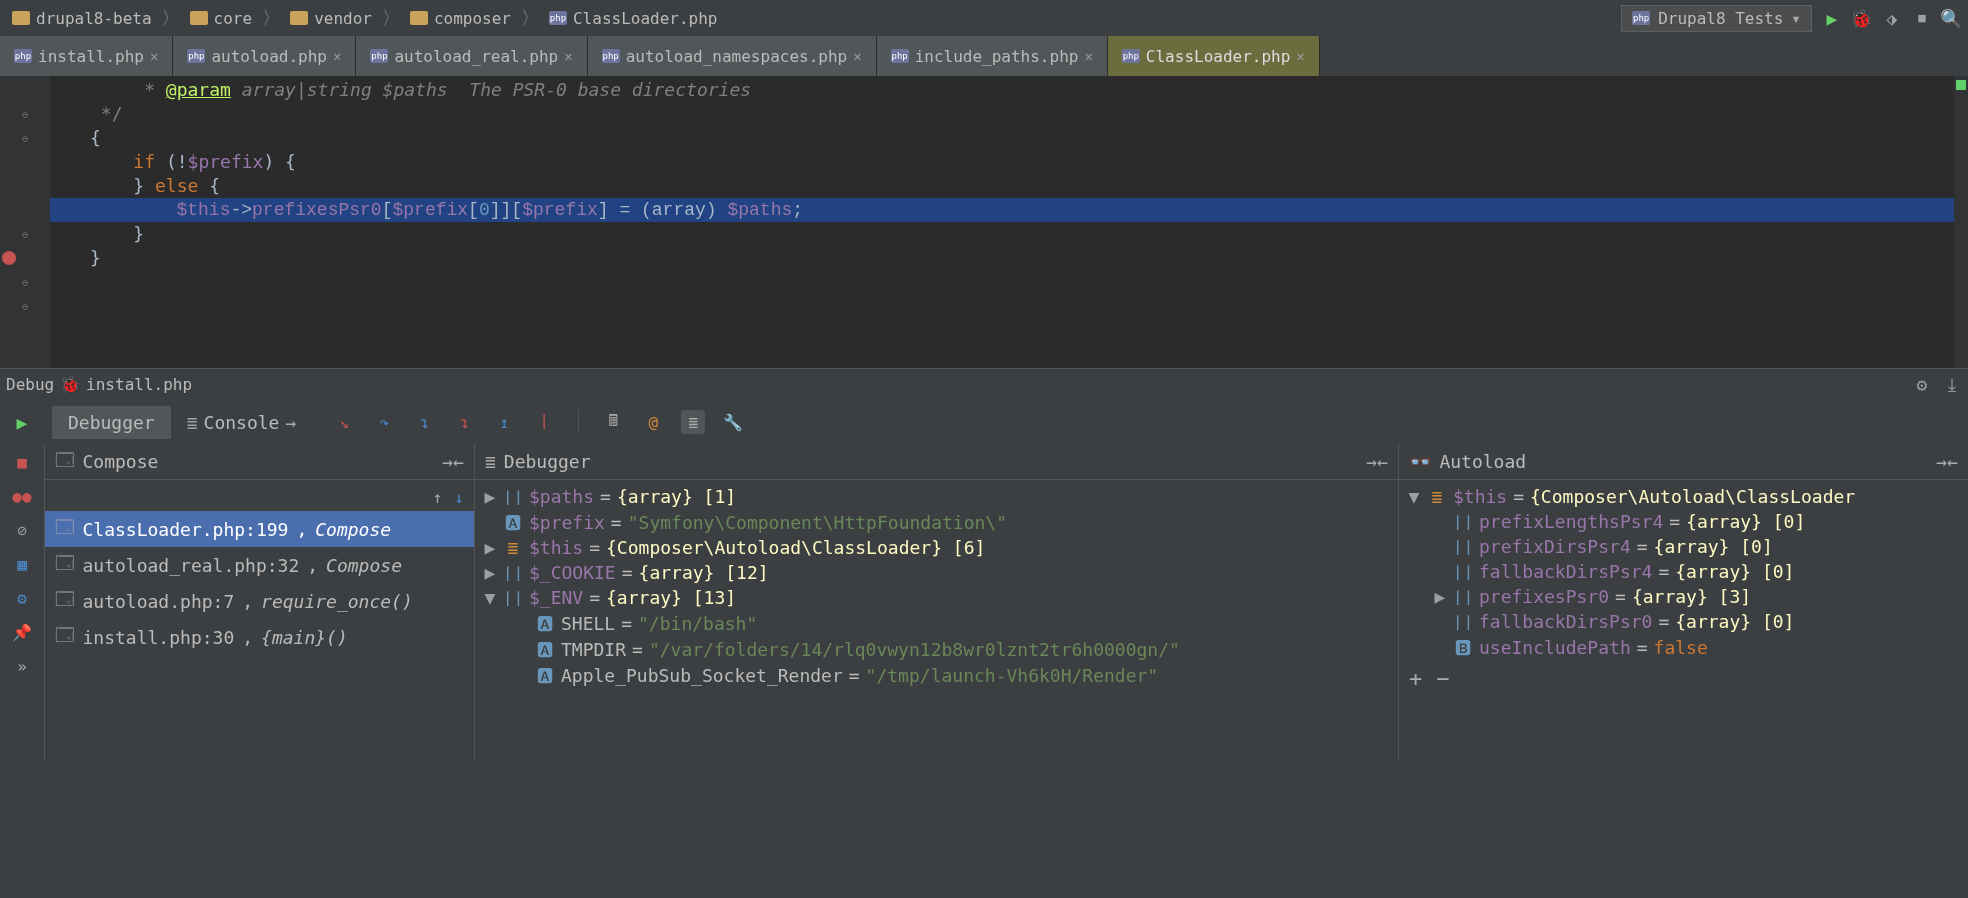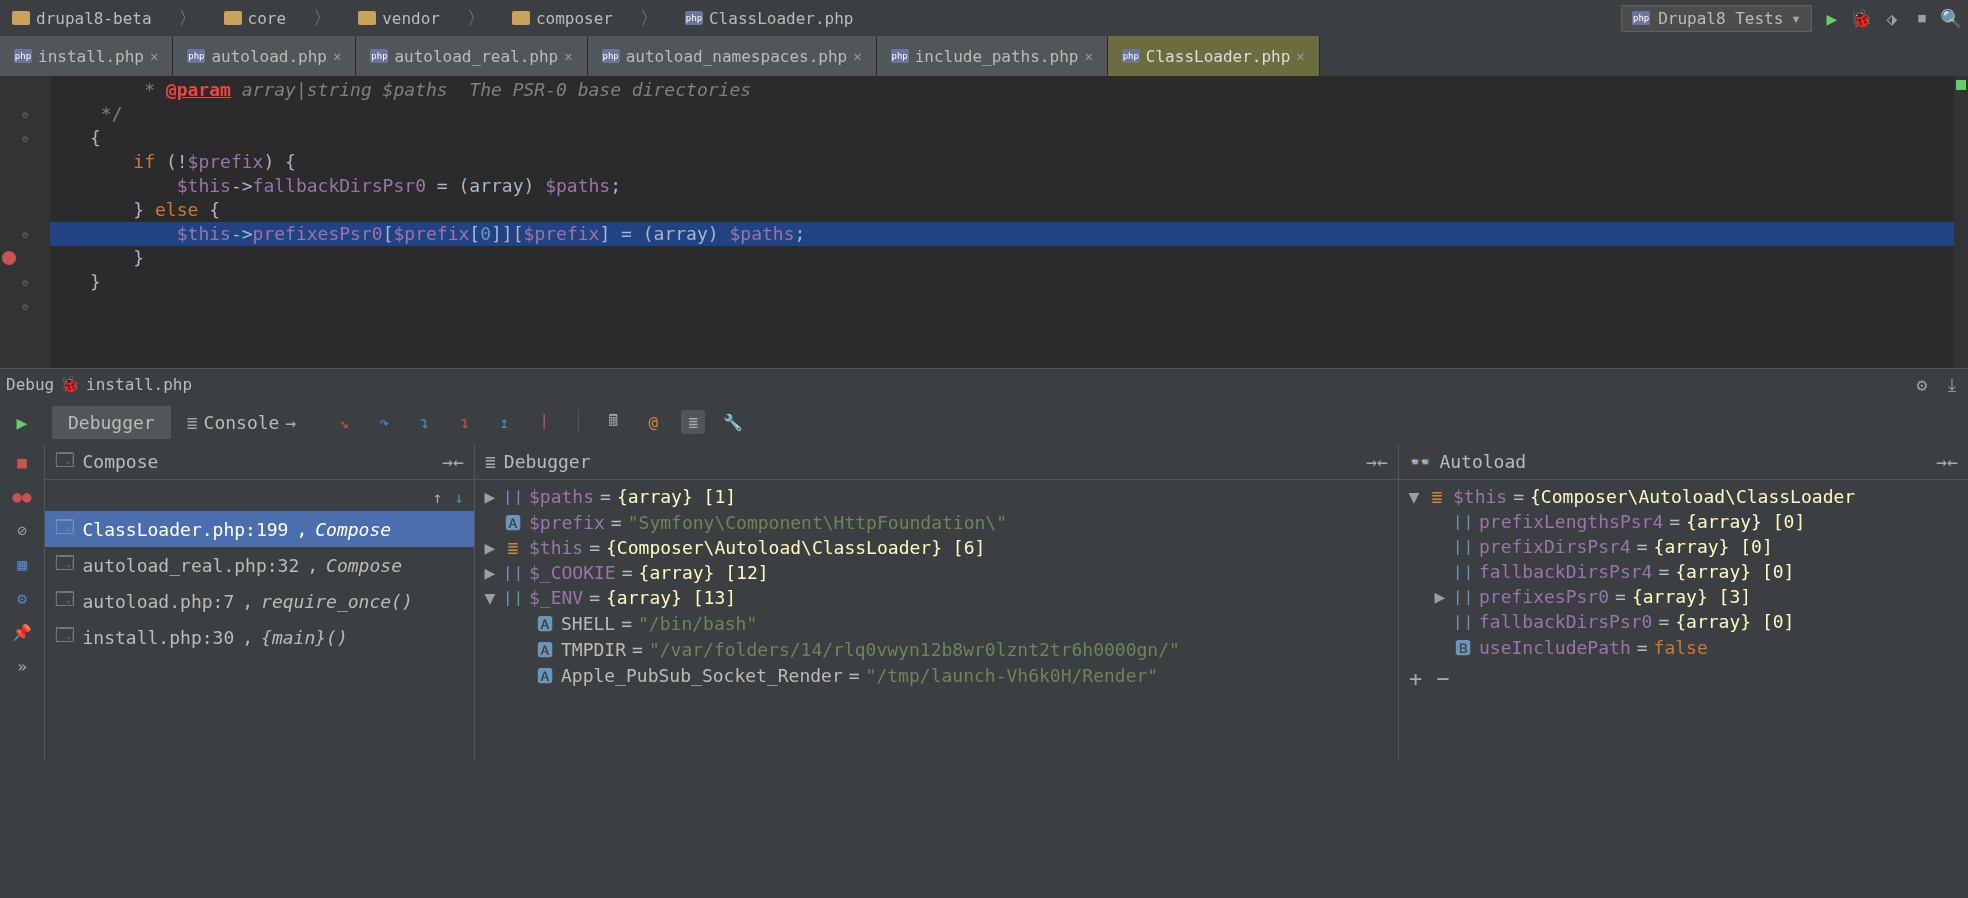--- a/index.html
+++ b/index.html
@@ -13,21 +13,21 @@
   height: 898px;
 }
 .topbar {
   display: flex;
   align-items: center;
   height: 36px;
   padding: 0 6px;
   background: #3c3f41;
   justify-content: space-between;
 }
-.breadcrumbs { display: flex; align-items: center; gap: 19px; }
+.breadcrumbs { display: flex; align-items: center; gap: 2px; }
 .crumb { display: flex; align-items: center; gap: 6px; color: #bbb; padding: 2px 6px; cursor: pointer; }
 .crumb-chevron { color: #888; font-size: 18px; padding: 0 2px; }
 .folder-icon { width: 18px; height: 14px; background: #c9a35a; border-radius: 2px; display: inline-block; }
 .php-icon { width: 18px; height: 14px; background: #6c749e; border-radius: 2px; display: inline-block; font-size: 9px; color: #fff; text-align: center; line-height: 14px; }
 .top-right { display: flex; align-items: center; gap: 10px; }
 .run-config { background: #4b4d4f; border: 1px solid #5e6060; padding: 3px 10px; display: flex; align-items: center; gap: 8px; cursor: pointer; }
 .icon-btn { width: 20px; height: 20px; display: inline-flex; align-items: center; justify-content: center; cursor: pointer; }
 .play-green { color: #62d16a; font-size: 18px; }
 .bug-green { color: #62a864; font-size: 18px; }
 .grey-icon { color: #9aa0a6; font-size: 18px; }
@@ -51,23 +51,23 @@
 .tab-close { color: #999; font-size: 14px; cursor: pointer; }
 
 .editor-area { display: flex; height: 292px; background: #2b2b2b; }
 .gutter { width: 50px; background: #313335; display: flex; flex-direction: column; padding-top: 2px; }
 .gutter-cell { height: 24px; display: flex; align-items: center; justify-content: center; position: relative; }
 .fold-arrow { color: #6e6e6e; font-size: 10px; }
 .breakpoint-dot { width: 14px; height: 14px; border-radius: 50%; background: #c75450; position: absolute; left: 2px; }
 
 .code { flex: 1; font-family: monospace; font-size: 18px; line-height: 24px; padding-top: 2px; position: relative; }
 .code-line { white-space: pre; padding-left: 40px; height: 24px; }
-.code-line.selected { background: #214283; }
+.code-line.selected { background: #214283; font-family: Liberation Mono, monospace; }
 .hl-comment { color: #808080; }
-.hl-doctag { color: #ef4444; text-decoration: underline; font-weight: bold; }
+.hl-doctag { color: #bef264; text-decoration: underline; }
 .hl-italic { font-style: italic; color: #808080; }
 .hl-keyword { color: #cc7832; }
 .hl-var { color: #9876aa; }
 .hl-prop { color: #9876aa; }
 .hl-fn { color: #ffc66d; }
 .hl-paren { color: #a9b7c6; }
 .hl-plain { color: #a9b7c6; }
 .hl-num { color: #6897bb; }
 .hl-str { color: #6a8759; }
 
@@ -237,21 +237,20 @@
       </div>
     <div class="gutter-cell">
         <span class="fold-arrow">⊖</span>
       </div>
   </div>
   <div class="code">
     <div class="code-line"><span class="hl-comment">     * </span><span class="hl-doctag">@param</span><span class="hl-italic"> array|string $paths  The PSR-0 base directories</span></div>
     <div class="code-line"><span class="hl-comment"> */</span></div>
     <div class="code-line"><span class="hl-plain">{</span></div>
     <div class="code-line"><span class="hl-plain">    </span><span class="hl-keyword">if</span><span class="hl-plain"> (!</span><span class="hl-var">$prefix</span><span class="hl-plain">) {</span></div>
-    <div class="code-line"><span class="hl-plain">        </span><span class="hl-var">$this</span><span class="hl-plain">-&gt;</span><span class="hl-prop">fallbackDirsPsr0</span><span class="hl-plain"> = </span><span class="hl-plain">(array) </span><span class="hl-var">$paths</span><span class="hl-plain">;</span></div>
     <div class="code-line"><span class="hl-plain">    } </span><span class="hl-keyword">else</span><span class="hl-plain"> {</span></div>
     <div class="code-line selected"><span class="hl-plain">        </span><span class="hl-var">$this</span><span class="hl-plain">-&gt;</span><span class="hl-prop">prefixesPsr0</span><span class="hl-plain">[</span><span class="hl-var">$prefix</span><span class="hl-plain">[</span><span class="hl-num">0</span><span class="hl-plain">]</span><span class="hl-plain">]</span><span class="hl-plain">[</span><span class="hl-var">$prefix</span><span class="hl-plain">]</span><span class="hl-plain"> = </span><span class="hl-plain">(array) </span><span class="hl-var">$paths</span><span class="hl-plain">;</span></div>
     <div class="code-line"><span class="hl-plain">    </span><span class="hl-plain">}</span></div>
     <div class="code-line"><span class="hl-plain">}</span></div>
 
     <div class="err-stripe">
         <div class="err-marker"></div>
       </div>
   </div>
 </div>

